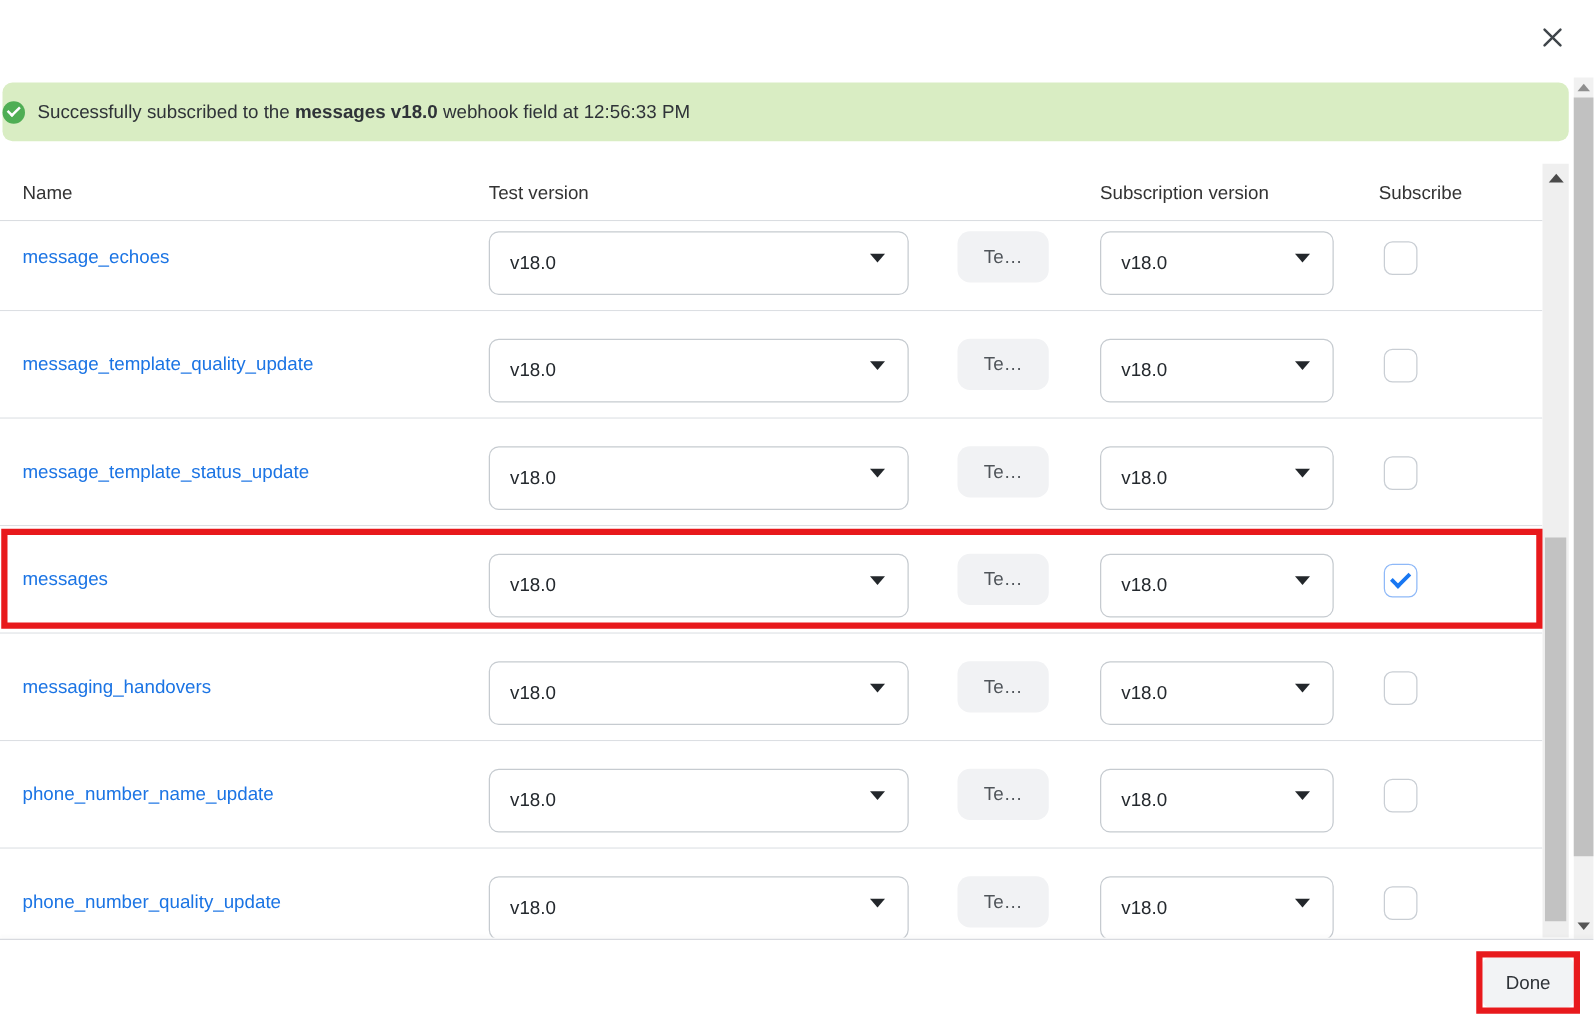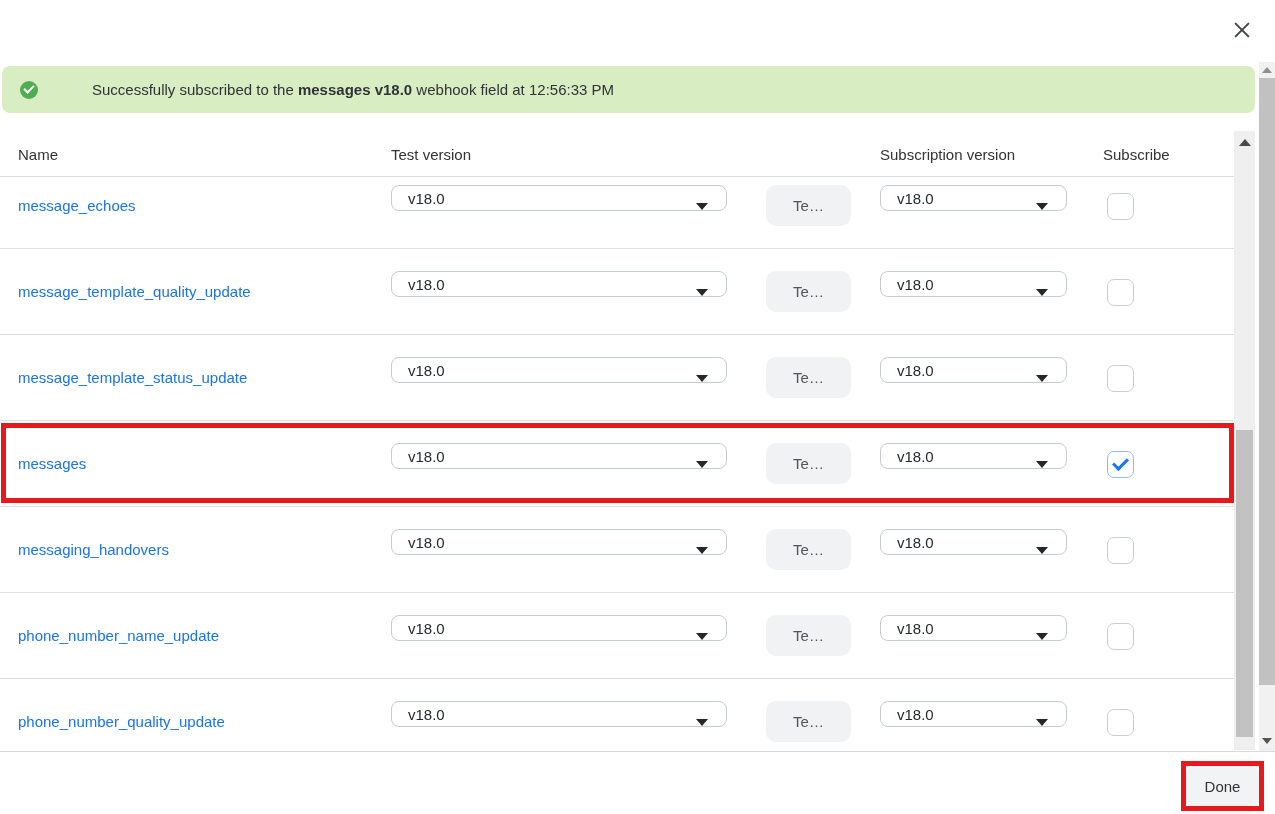--- a/index.html
+++ b/index.html
@@ -6,35 +6,35 @@
   body{font-family:"Liberation Sans",sans-serif;}
   #app{position:relative;width:1275px;height:814px;background:#fff;overflow:hidden;}
   .abs{position:absolute;}
 
   .dialog-title{left:18px;top:18px;font-size:17px;font-weight:bold;color:#3b82f6;margin-top:48px;}
   .close-btn{left:1231px;top:19px;width:22px;height:22px;cursor:pointer;}
   .close-btn span{position:absolute;left:1px;top:10px;width:20px;height:2px;background:#40464b;border-radius:1px;}
   .close-btn .x1{transform:rotate(45deg);}
   .close-btn .x2{transform:rotate(-45deg);}
 
-  .banner{left:2px;top:66px;width:1253px;height:47px;border-radius:8px;background:#d9edc3;display:flex;align-items:center;padding-left:18px;box-sizing:border-box;color:#2f3338;font-size:15px;gap:44px;}
+  .banner{left:2px;top:66px;width:1253px;height:47px;border-radius:8px;background:#d9edc3;display:flex;align-items:center;padding-left:0;box-sizing:border-box;color:#2f3338;font-size:15px;}
   .banner-icon{width:18px;height:18px;border-radius:50%;background:#4fae54;position:relative;flex:none;margin-right:10px;}
   .banner-icon i{position:absolute;left:4px;top:4px;width:8px;height:4px;border-left:2px solid #fff;border-bottom:2px solid #fff;transform:rotate(-45deg);}
 
   .col-header{top:146px;font-size:15px;font-weight:normal;color:#333;text-align:right;}
   .header-divider{left:0;top:176px;width:1234px;height:1px;background:#dadde1;}
 
   .rows-viewport{left:0;top:177px;width:1234px;height:573px;overflow:hidden;}
   .row{position:absolute;left:0;width:1234px;height:86px;border-bottom:1px solid #dcdfe3;box-sizing:border-box;background:#fff;}
   .field-link{position:absolute;left:18px;top:34px;font-size:15px;color:#1b74e4;text-decoration:none;cursor:pointer;}
-  .dropdown{position:absolute;top:22px;height:26px;border:1px solid #c6cbd0;border-radius:8px;box-sizing:border-box;background:#fff;display:flex;align-items:center;padding:0 16px;font-size:15px;color:#24292e;cursor:pointer;}
+  .dropdown{position:absolute;top:22px;height:51px;border:1px solid #c6cbd0;border-radius:8px;box-sizing:border-box;background:#fff;display:flex;align-items:center;padding:0 16px;font-size:15px;color:#24292e;cursor:pointer;}
   .dd-test{left:391px;width:336px;}
   .dd-sub{left:880px;width:187px;}
   .caret{position:absolute;right:18px;top:17px;width:0;height:0;border-left:6px solid transparent;border-right:6px solid transparent;border-top:7px solid #23272b;}
-  .te-btn{position:absolute;left:766px;top:22px;width:85px;height:41px;border:none;border-radius:10px;background:#f1f2f4;font-size:15px;color:#50555a;font-family:inherit;cursor:pointer;}
+  .te-btn{position:absolute;left:766px;top:22px;width:73px;height:41px;border:none;border-radius:10px;background:#f1f2f4;font-size:15px;color:#50555a;font-family:inherit;cursor:pointer;}
   .checkbox{position:absolute;left:1107px;top:30px;width:27px;height:27px;border:1.5px solid #c9ced4;border-radius:7px;box-sizing:border-box;background:#fff;cursor:pointer;}
   .checkbox .check{display:none;position:absolute;left:5px;top:6px;width:12px;height:6px;border-left:3px solid #1877f2;border-bottom:3px solid #1877f2;transform:rotate(-45deg);}
   .checkbox.checked{border-color:#8fb9f8;}
   .checkbox.checked .check{display:block;}
 
   .inner-scrollbar{left:1234px;top:131px;width:21px;height:619px;background:#efefef;}
   .inner-up{position:absolute;left:5px;top:8px;width:0;height:0;border-left:6px solid transparent;border-right:6px solid transparent;border-bottom:7px solid #4a4a4a;}
   .inner-thumb{position:absolute;left:2px;top:299px;width:17px;height:307px;background:#c2c2c2;}
 
   .outer-scrollbar{left:1259px;top:62px;width:16px;height:689px;background:#f1f1f1;}

